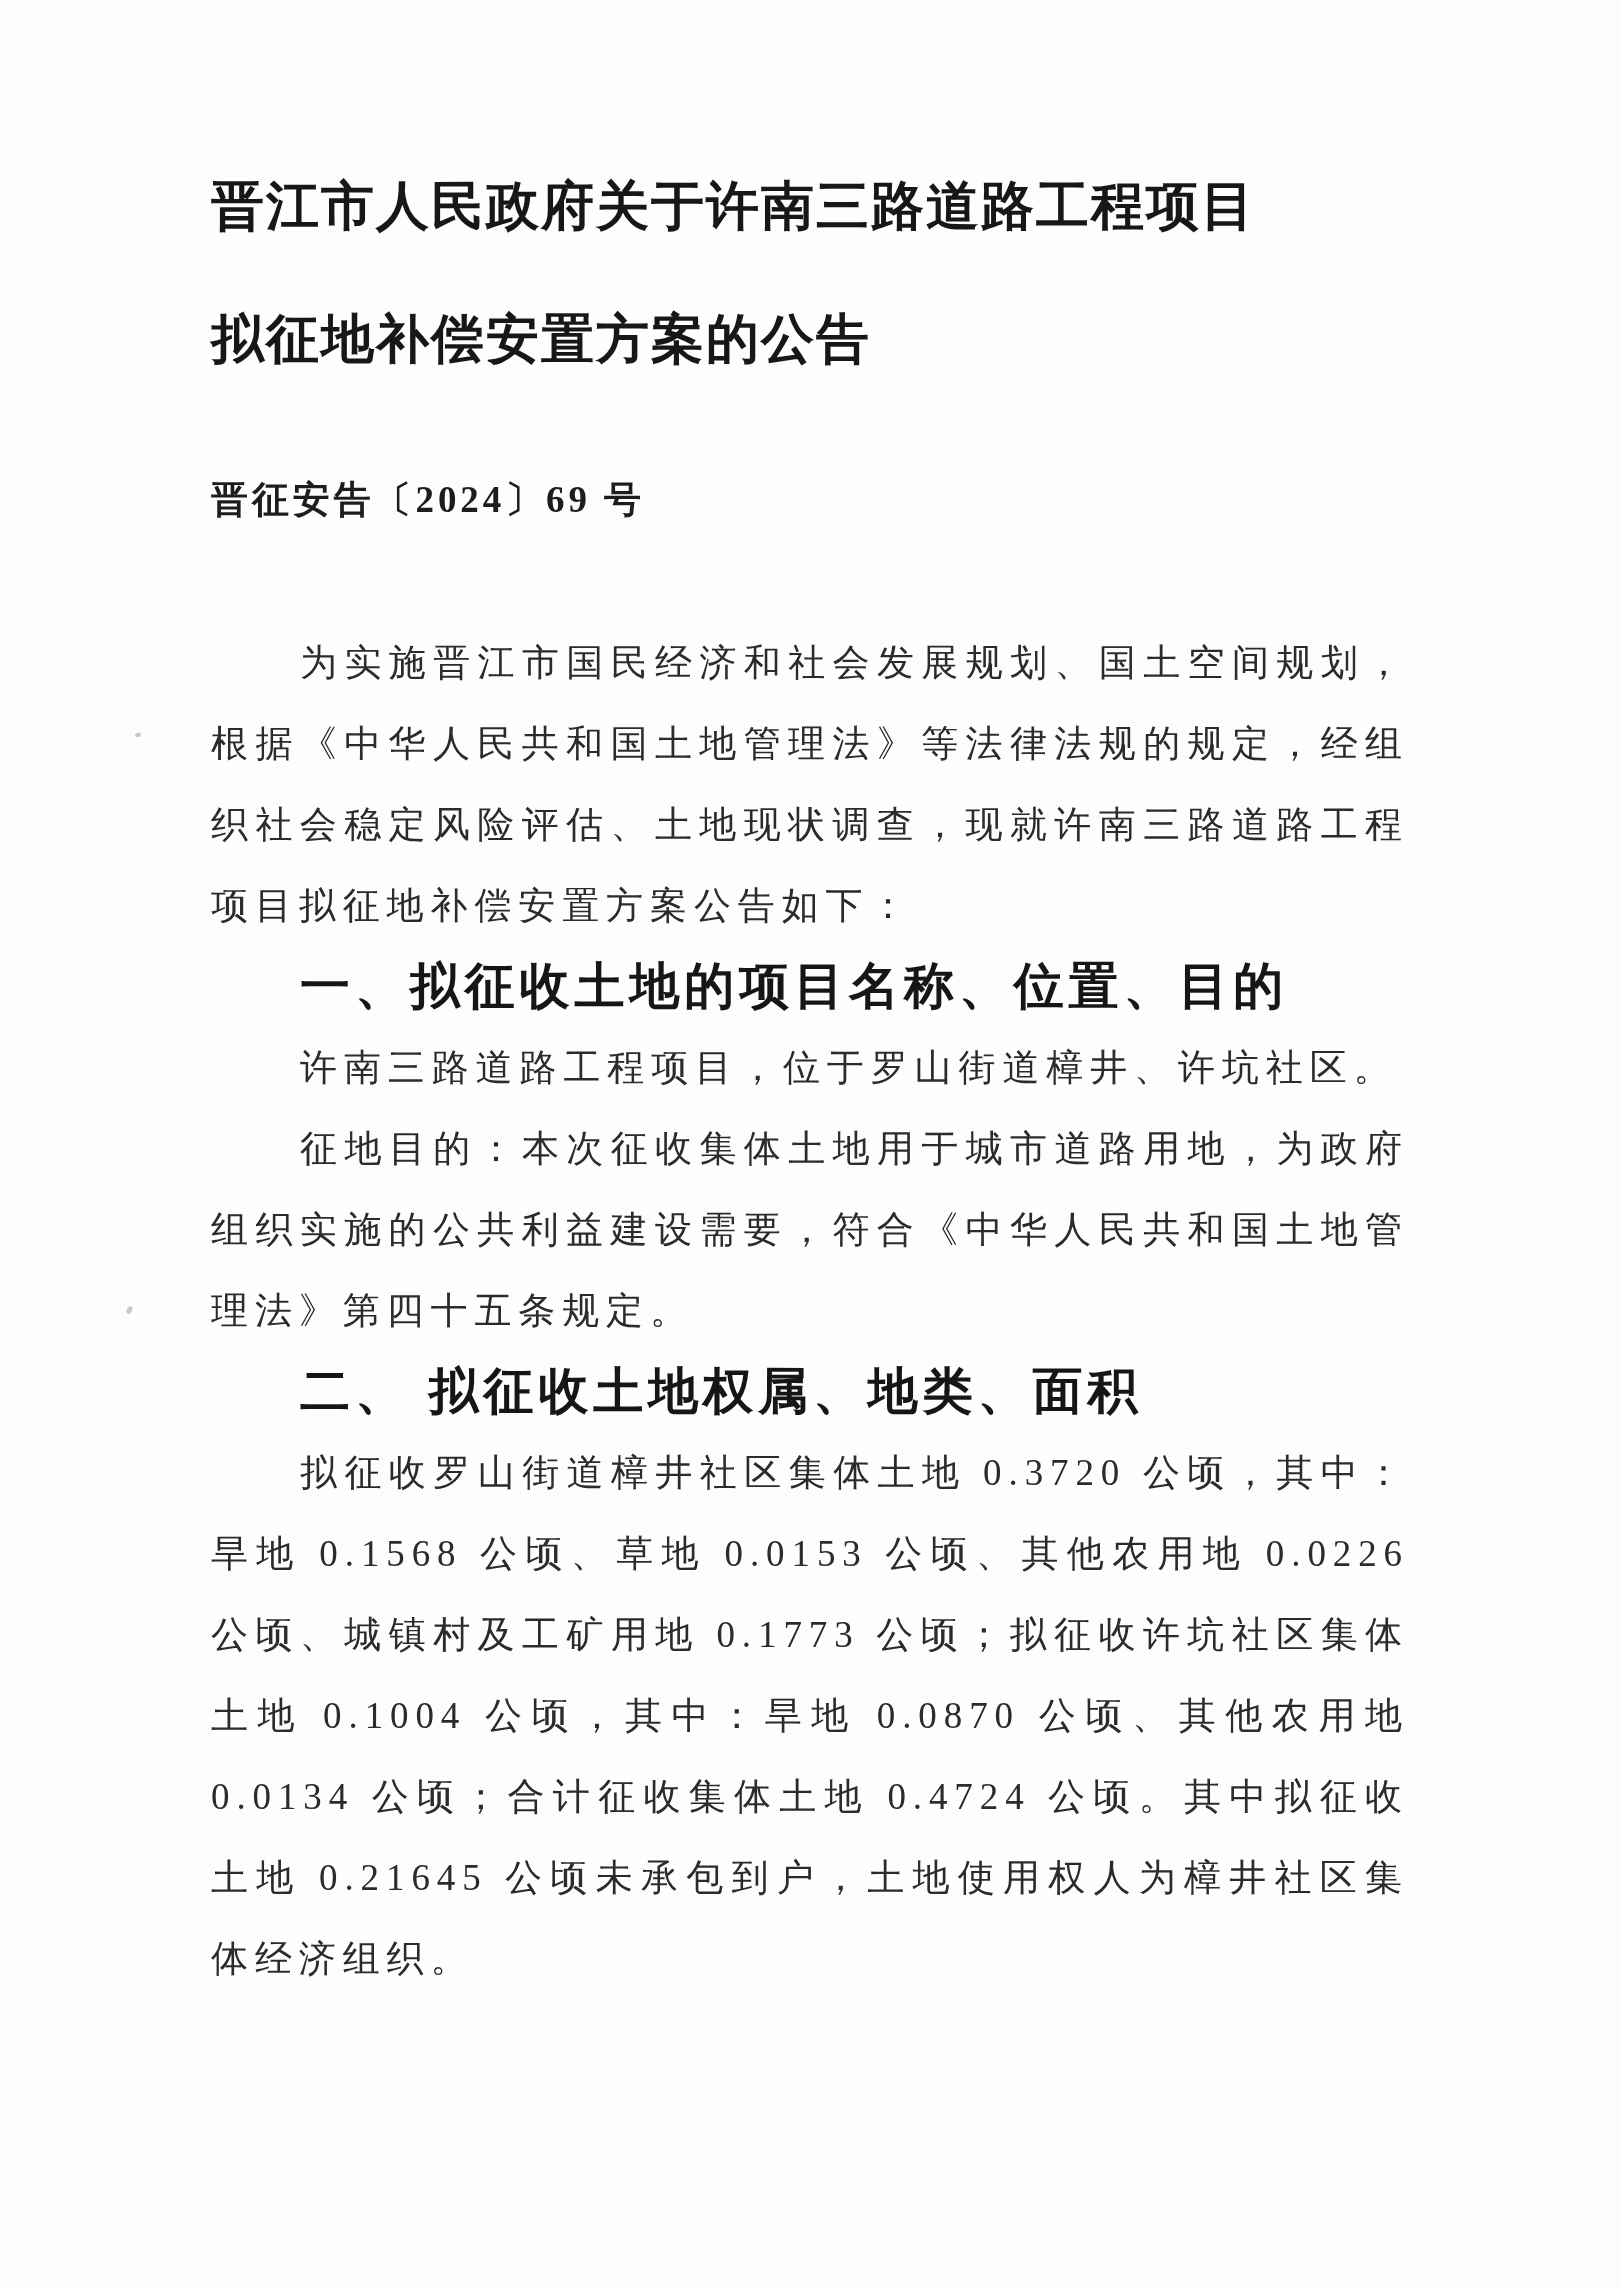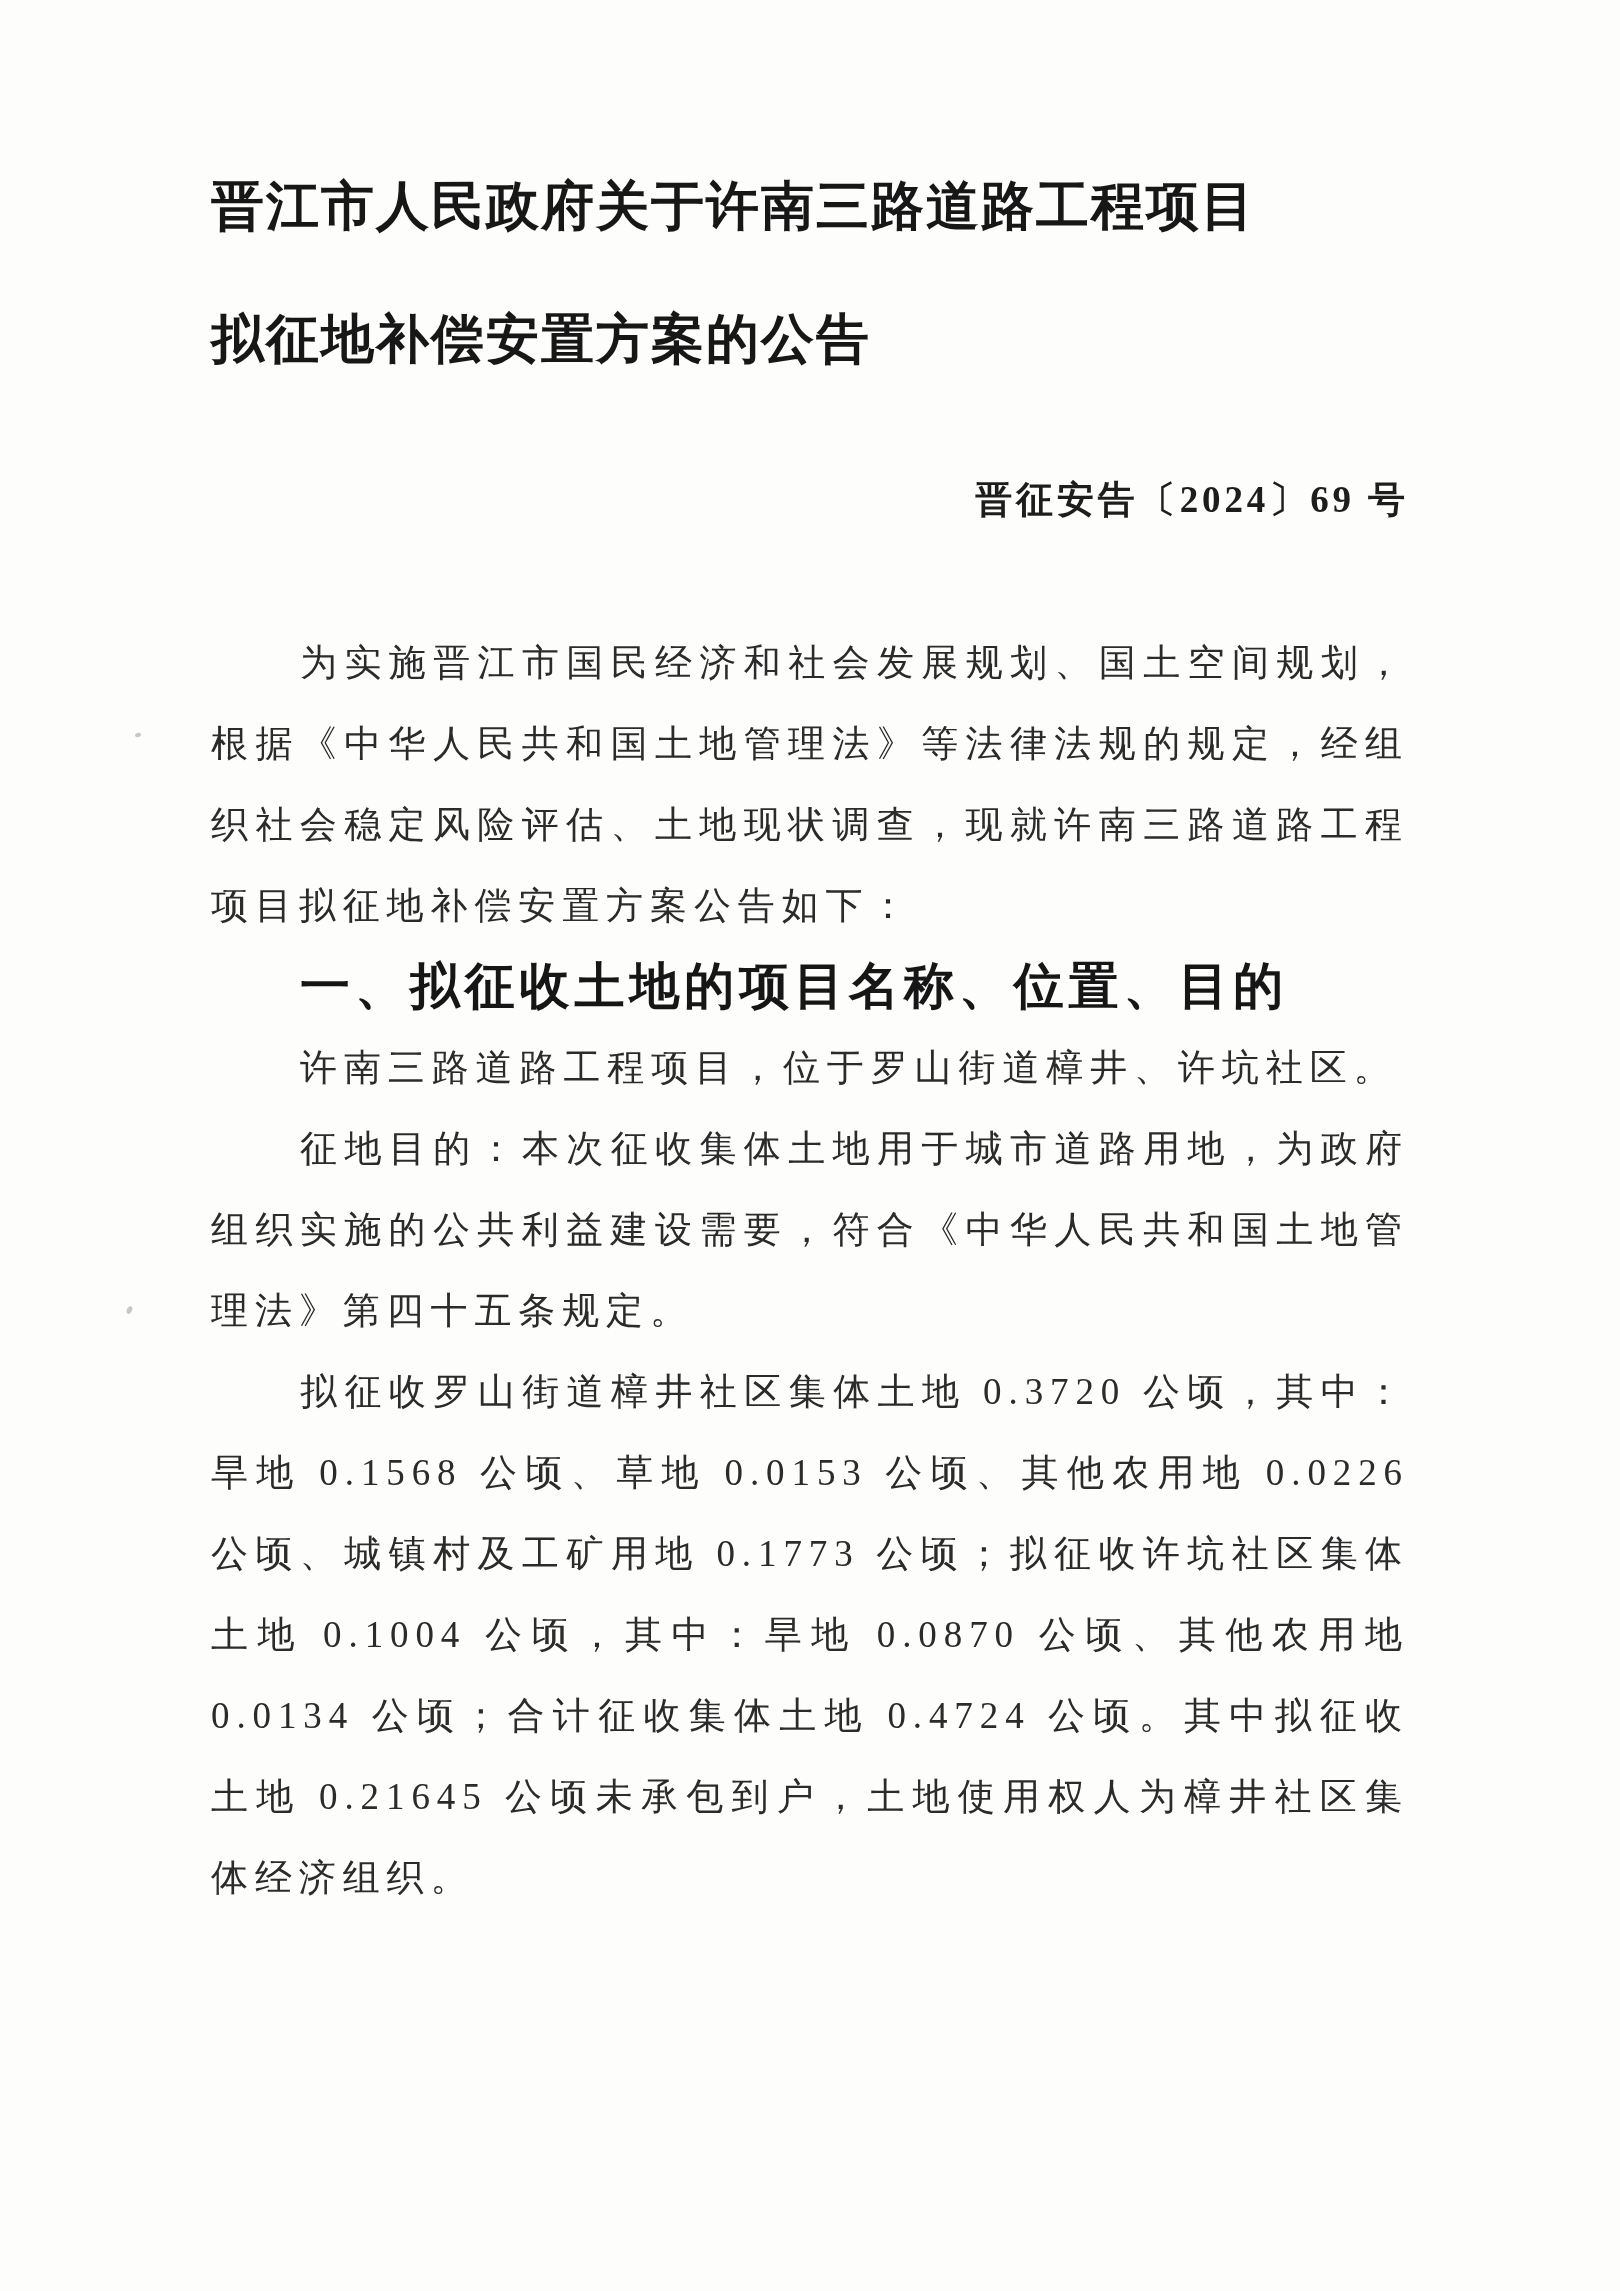--- a/index.html
+++ b/index.html
@@ -27,21 +27,21 @@
     margin-top: 140px;
     text-align: left;
     font-weight: bold;
     font-size: 53px;
     line-height: 133px;
     letter-spacing: 2px;
     color: #171717;
   }
   .doc-number {
     margin-top: 63px;
-    text-align: right;
+    text-align: left;
     font-weight: bold;
     font-size: 37px;
     line-height: 61px;
     letter-spacing: 3.9px;
     color: #1d1d1d;
   }
   .body-text {
     margin-top: 92px;
   }
   .body-text p {
@@ -89,20 +89,21 @@
 
     <div class="body-text">
       <p class="body">为实施晋江市国民经济和社会发展规划、国土空间规划，根据《中华人民共和国土地管理法》等法律法规的规定，经组织社会稳定风险评估、土地现状调查，现就许南三路道路工程项目拟征地补偿安置方案公告如下：</p>
 
       <p class="heading">一、拟征收土地的项目名称、位置、目的</p>
 
       <p class="body">许南三路道路工程项目，位于罗山街道樟井、许坑社区。</p>
 
       <p class="body">征地目的：本次征收集体土地用于城市道路用地，为政府组织实施的公共利益建设需要，符合《中华人民共和国土地管理法》第四十五条规定。</p>
 
+      <p class="heading">二、 拟征收土地权属、地类、面积</p>
 
       <p class="body">拟征收罗山街道樟井社区集体土地 0.3720 公顷，其中：旱地 0.1568 公顷、草地 0.0153 公顷、其他农用地 0.0226 公顷、城镇村及工矿用地 0.1773 公顷；拟征收许坑社区集体土地 0.1004 公顷，其中：旱地 0.0870 公顷、其他农用地 0.0134 公顷；合计征收集体土地 0.4724 公顷。其中拟征收土地 0.21645 公顷未承包到户，土地使用权人为樟井社区集体经济组织。</p>
 
     </div>
   </div>
 
   <div class="speck s1"></div>
   <div class="speck s2"></div>
 </div>
 

